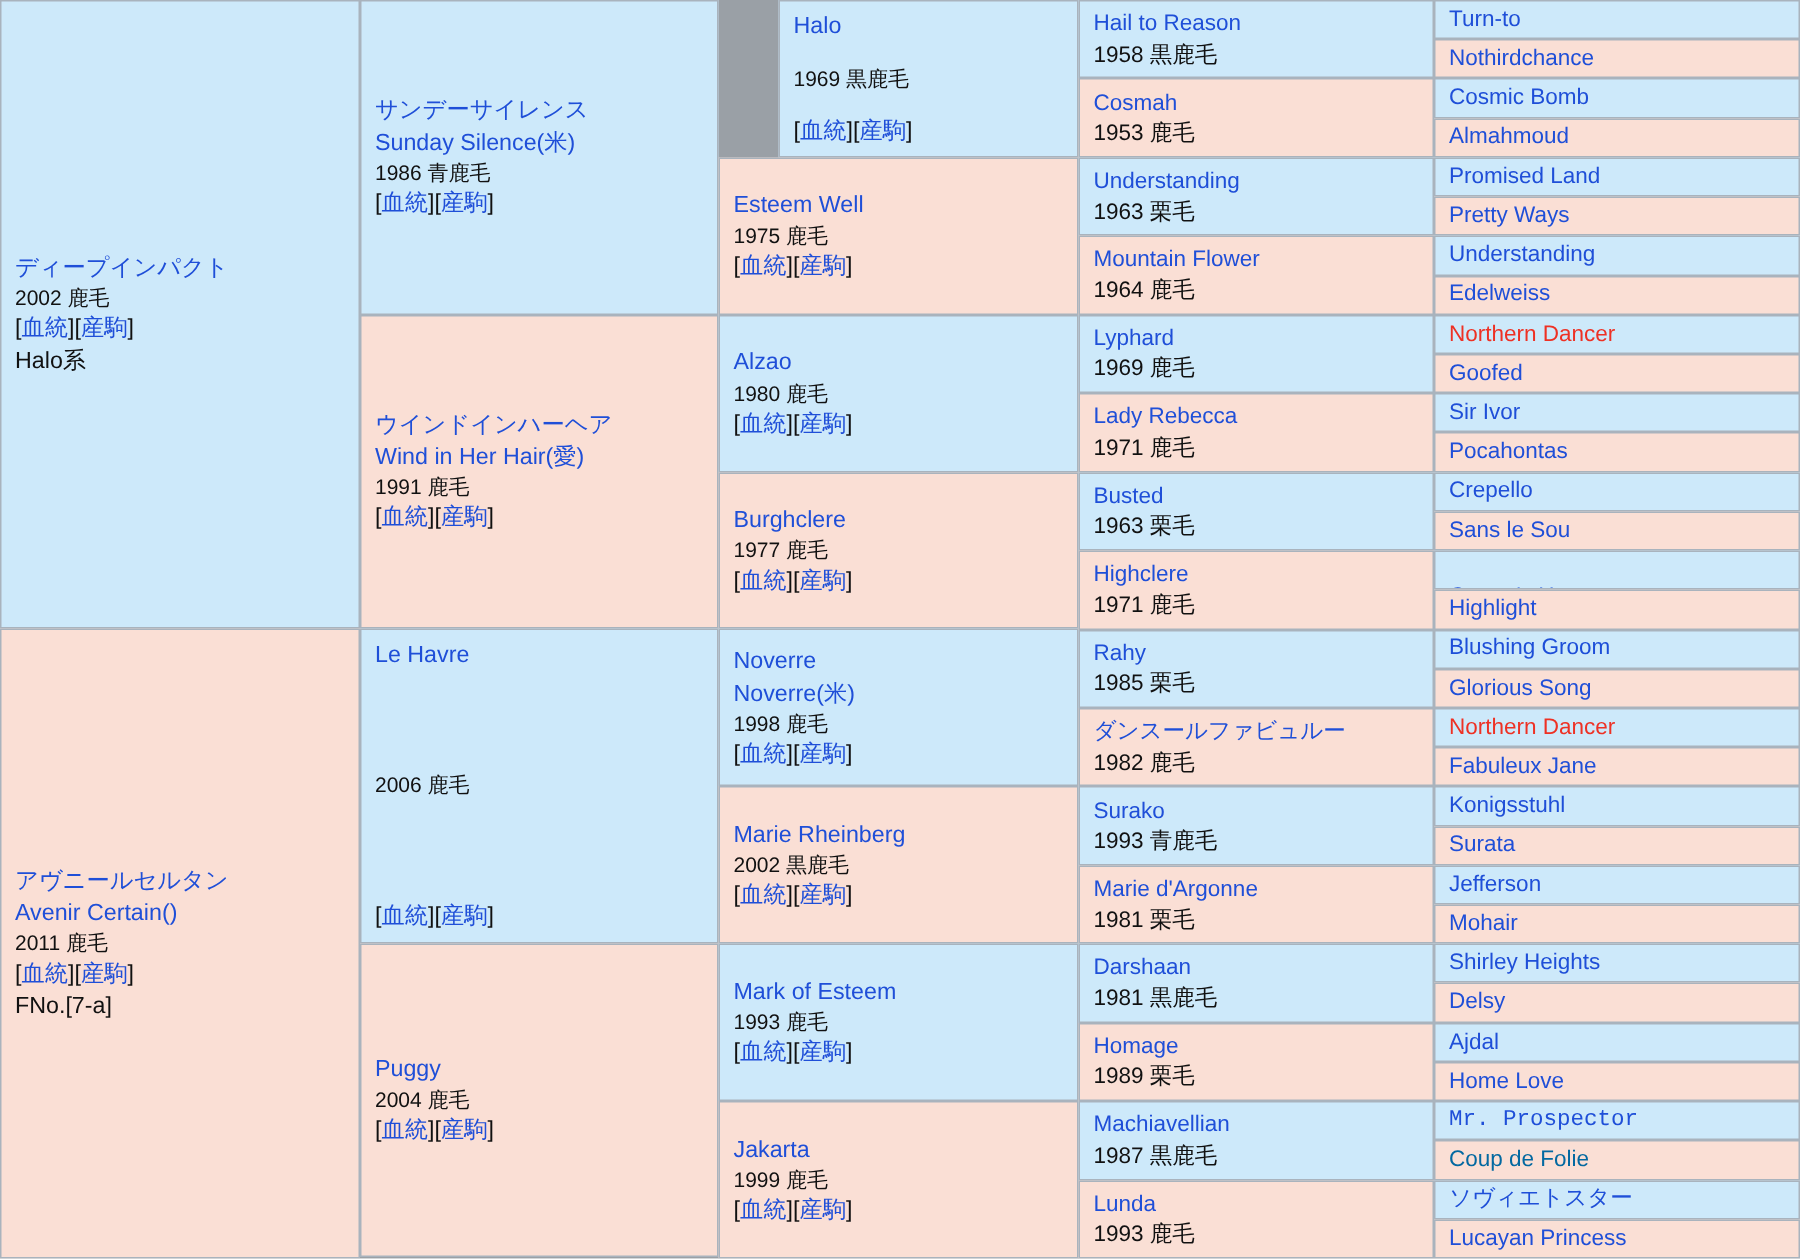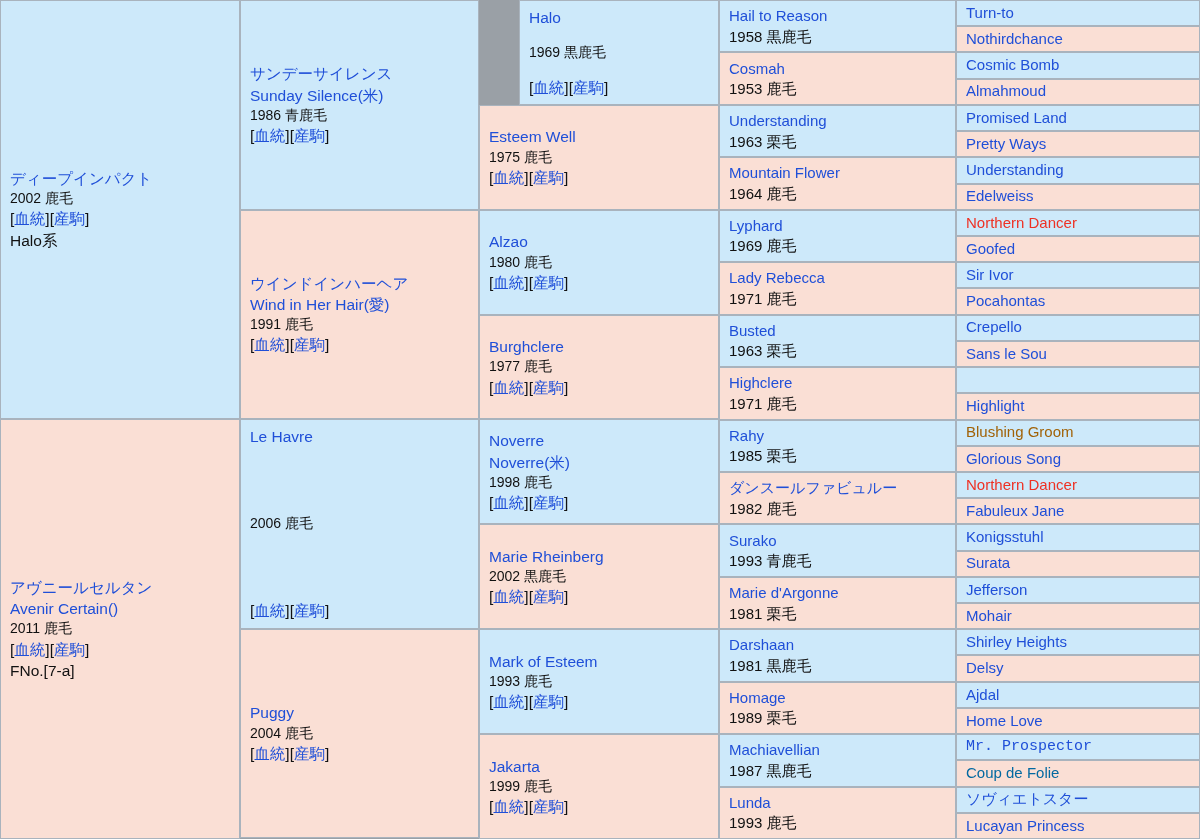--- a/index.html
+++ b/index.html
@@ -298,21 +298,21 @@
       <div class="cell c5-cell pink">
         <a href="#" class="name" style="text-decoration: none; color: rgb(31, 79, 216);">Sans le Sou</a>
       </div>
       <div class="cell c5-cell blue">
         <a href="#" class="name" style="text-decoration: none; color: rgb(31, 79, 216); margin-top: 36px;">Queen's Hussar</a>
       </div>
       <div class="cell c5-cell pink">
         <a href="#" class="name" style="text-decoration: none; color: rgb(31, 79, 216);">Highlight</a>
       </div>
       <div class="cell c5-cell blue">
-        <a href="#" class="name" style="text-decoration: none; color: #a16207;">Blushing Groom</a>
+        <a href="#" class="name" style="text-decoration: none; color: #1d4ed8;">Blushing Groom</a>
       </div>
       <div class="cell c5-cell pink">
         <a href="#" class="name" style="text-decoration: none; color: rgb(31, 79, 216);">Glorious Song</a>
       </div>
       <div class="cell c5-cell blue">
         <a href="#" class="name red" style="text-decoration: none; color: rgb(238, 49, 36);">Northern Dancer</a>
       </div>
       <div class="cell c5-cell pink">
         <a href="#" class="name" style="text-decoration: none; color: rgb(31, 79, 216);">Fabuleux Jane</a>
       </div>

